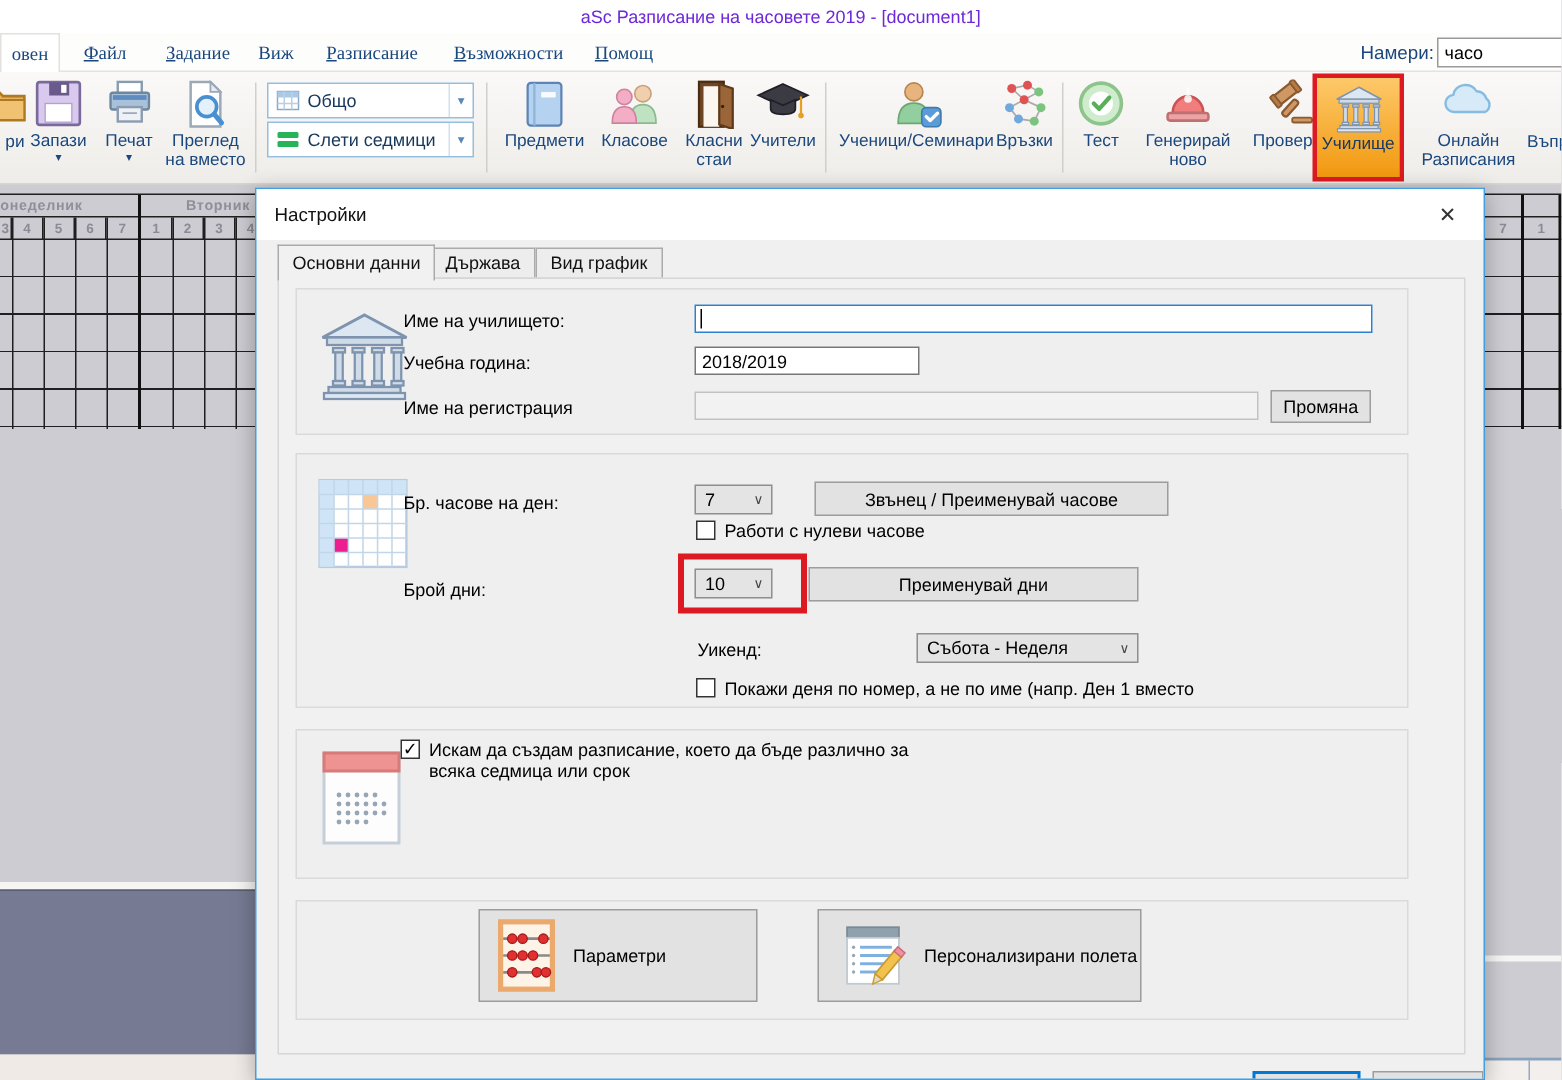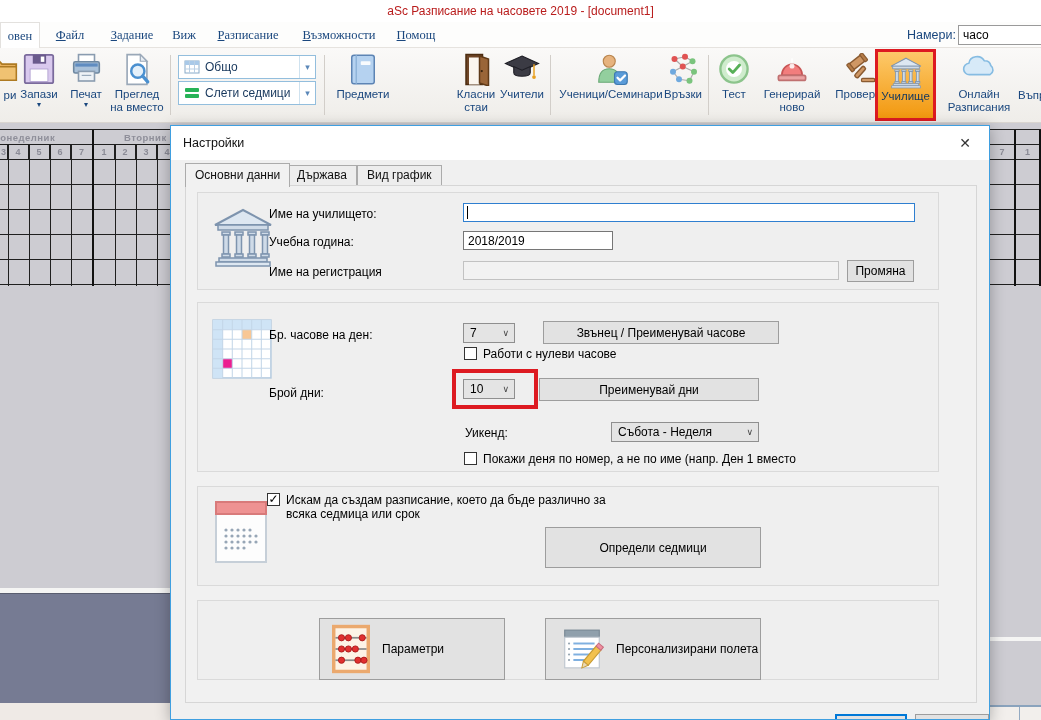--- a/index.html
+++ b/index.html
@@ -3,21 +3,21 @@
 <meta charset="utf-8">
 <style>
   * { margin:0; padding:0; box-sizing:border-box; }
   html,body { width:1041px; height:720px; }
   body { position:relative; overflow:hidden; background:#cdccd2;
          font-family:"Liberation Sans", sans-serif; color:#000; }
   .abs { position:absolute; }
 
   
   .titlebar { left:0; top:0; width:1041px; height:22px; background:#ffffff;
-              text-align:center; font-size:12px; line-height:22px; color:#b91c1c; }
+              text-align:center; font-size:12px; line-height:22px; color:#6d28d9; }
   .menubar { left:0; top:22px; width:1041px; height:26px; background:#fdfdfc;
              border-bottom:1px solid #e6e3df; }
   .mitem { position:absolute; top:0; height:26px; line-height:26px; text-align:center;
            font-size:12.5px; color:#1a477e; white-space:nowrap;font-family:Liberation Serif, serif; }
   .mitem.active { background:#ffffff; border:1px solid #e3e1de; border-bottom:none; }
   .mitem .u { text-decoration:underline; }
   .findlbl { position:absolute; top:0; height:26px; line-height:26px; font-size:12.5px; color:#1a477e; }
   .findinput { position:absolute; top:3px; height:20px; border:1px solid #9a9a9a;
                font-size:12px; padding:0 4px; font-family:"Liberation Sans",sans-serif; }
 
@@ -80,21 +80,21 @@
   .btn { position:absolute; background:#e2e2e2; border:1px solid #9d9d9d; font-size:12px; color:#000;
          display:flex; align-items:center; justify-content:center; text-align:center; cursor:default; }
   .sel { position:absolute; background:#e4e4e4; border:1px solid #8f8f8f; font-size:12px;
          display:flex; align-items:center; padding-left:6px; }
   .sel .chev { position:absolute; right:5px; font-size:9px; color:#444; }
   .cb { position:absolute; display:flex; gap:6px; font-size:12px; align-items:flex-start; }
   .cb .box { width:13px; height:13px; background:#fff; border:1px solid #333; flex:none;
              font-size:12px; line-height:11px; text-align:center; color:#000; }
   .redbox { position:absolute; border:4px solid #dd1a21; background:transparent; z-index:5; }
   .bigbtn { position:absolute; background:#e2e2e2; border:1px solid #9d9d9d; display:flex;
-            align-items:center; font-size:12px;margin-top:12px; }
+            align-items:center; font-size:12px; }
   .clip1 { white-space:nowrap; overflow:hidden; }
 </style>
 </head>
 <body>
 
 <div class="abs titlebar">
   <span>aSc Разписание на часовете 2019  - [document1]</span>
 </div>
 
 <div class="abs menubar">
@@ -193,20 +193,31 @@
     <span class="ticon">
       <svg width="30" height="33" viewBox="0 0 40 44">
           <rect x="5" y="3" width="30" height="38" rx="3" fill="#b5d2f0" stroke="#5d84b4" stroke-width="2"></rect>
           <line x1="11" y1="3" x2="11" y2="41" stroke="#8fb4d9" stroke-width="2"></line>
           <rect x="17" y="11" width="13" height="5" rx="1" fill="#fff" opacity=".9"></rect>
         </svg>
     </span>
     <span>Предмети</span>
   </div>
 
+  <div class="titem" style="left:394px;width:58px">
+    <span class="ticon">
+      <svg width="35" height="32" viewBox="0 0 48 40">
+          <circle cx="31" cy="11" r="7.5" fill="#f0cfae" stroke="#c9a077" stroke-width="1.5"></circle>
+          <path d="M19,38 q0-17 12-17 q12,0 12,17 z" fill="#bfe3c2" stroke="#8cba8f" stroke-width="1.5"></path>
+          <circle cx="14" cy="14" r="7" fill="#f3adc4" stroke="#cd82a0" stroke-width="1.5"></circle>
+          <path d="M3,38 q0-15 11-15 q11,0 11,15 z" fill="#f3adc4" stroke="#cd82a0" stroke-width="1.5"></path>
+        </svg>
+    </span>
+    <span>Класове</span>
+  </div>
 
   <div class="titem" style="left:452px;width:48px">
     <span class="ticon">
       <svg width="27" height="33" viewBox="0 0 36 44">
           <rect x="4" y="2" width="22" height="40" fill="#6e4526" stroke="#4c2c10" stroke-width="2"></rect>
           <rect x="8" y="6" width="14" height="36" fill="#fbf6ef"></rect>
           <path d="M22,4 L34,8 L34,44 L22,40 z" fill="#9a6538" stroke="#5f3a18" stroke-width="2"></path>
           <circle cx="25" cy="24" r="1.5" fill="#3a2410"></circle>
         </svg>
     </span>
@@ -518,21 +529,20 @@
           <circle cx="21" cy="48" r="1.6"></circle>
           <circle cx="27" cy="48" r="1.6"></circle>
           <circle cx="33" cy="48" r="1.6"></circle>
         </g>
       </svg>
   </span>
   <div class="cb" style="left:96px;top:367px;width:360px">
     <span class="box">✓</span>
     <span style="line-height:14px">Искам да създам разписание, което да бъде различно за всяка седмица или срок</span>
   </div>
-  <div class="btn" style="left:374px;top:401px;width:216px;height:41px">Определи седмици</div>
 
   <div class="gbox" style="left:26px;top:474px;width:742px;height:80px"></div>
   <div class="bigbtn" style="left:148px;top:480px;width:186px;height:62px">
     <span style="margin:0 12px 0 12px;display:flex">
       <svg width="38" height="50" viewBox="0 0 44 56">
           <rect x="2" y="2" width="40" height="52" fill="#fdf3e6" stroke="#eba96e" stroke-width="4"></rect>
           <g stroke="#8a8a8a" stroke-width="2">
             <line x1="4" y1="15" x2="40" y2="15"></line>
             <line x1="4" y1="28" x2="40" y2="28"></line>
             <line x1="4" y1="41" x2="40" y2="41"></line>

